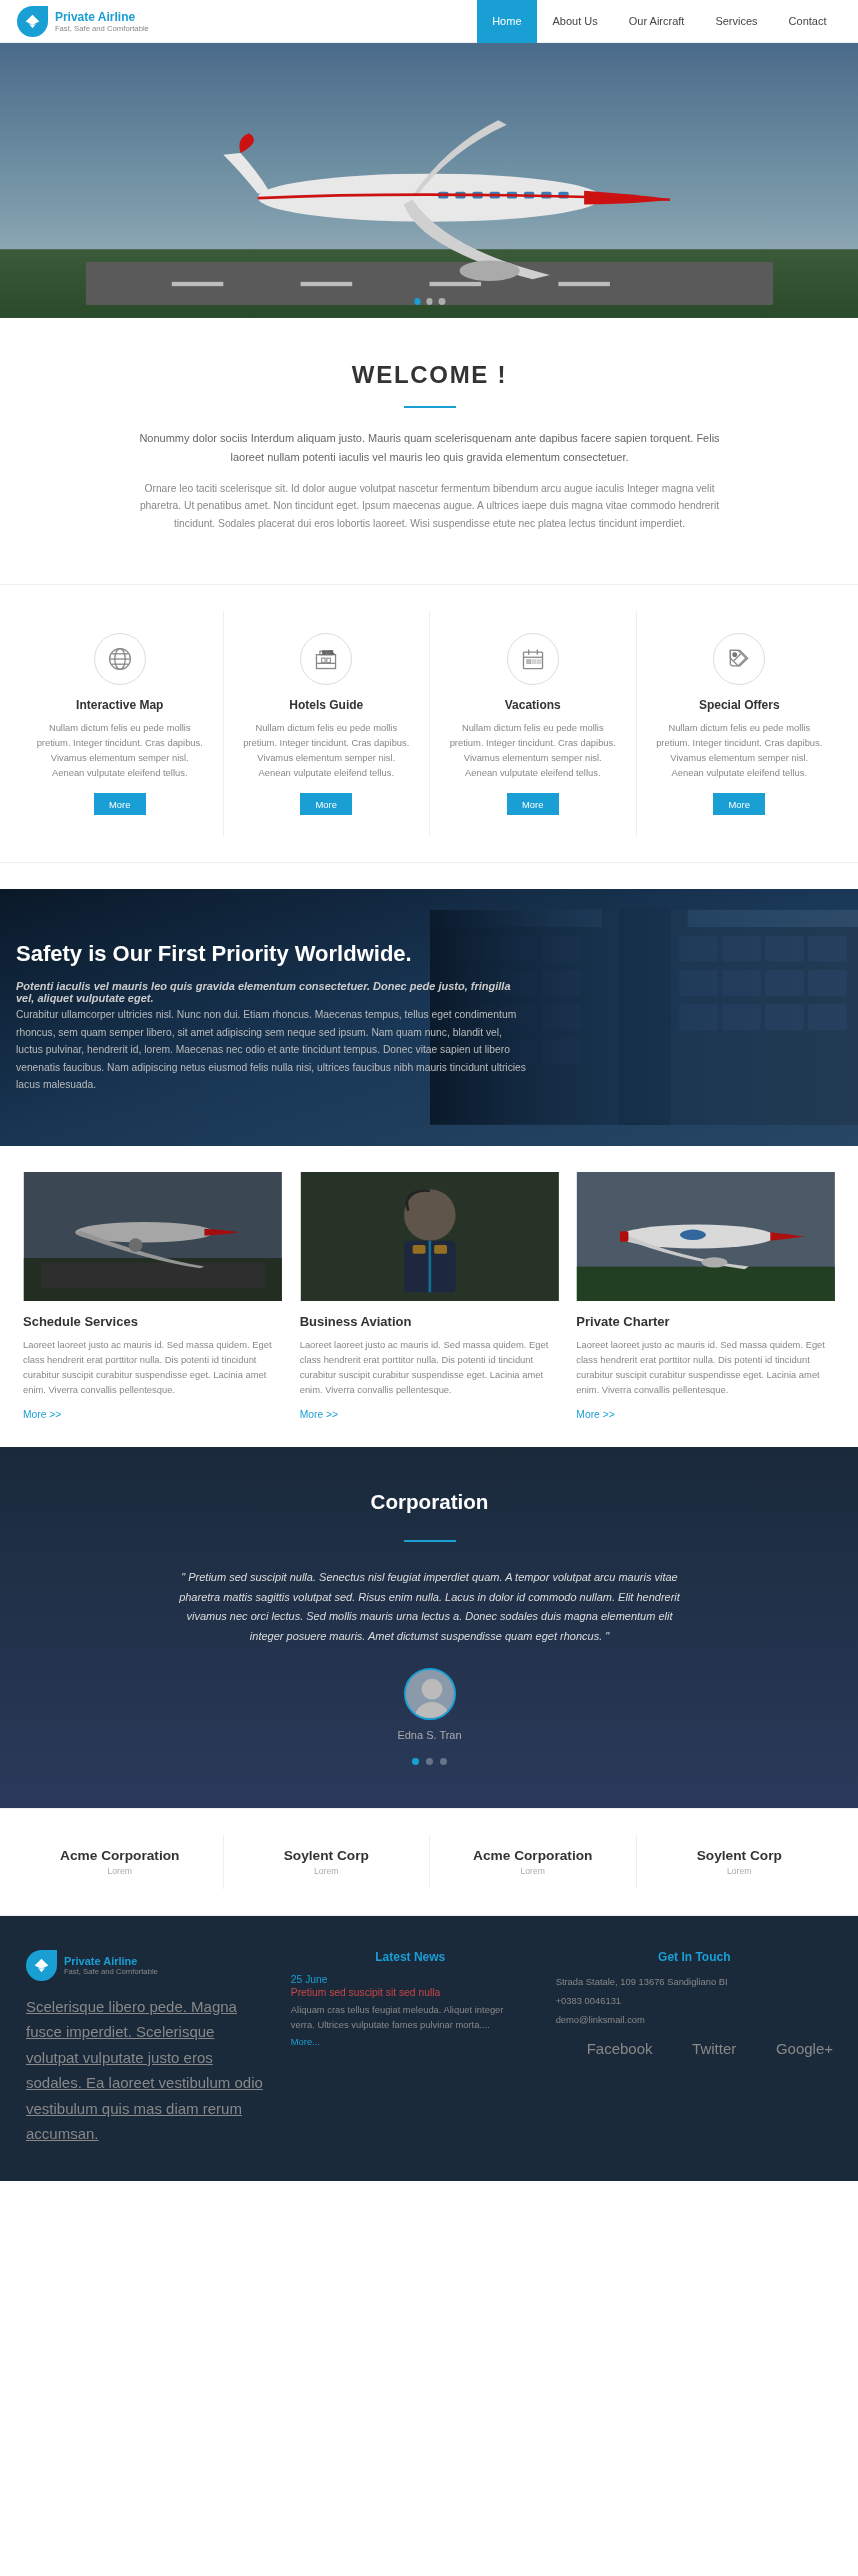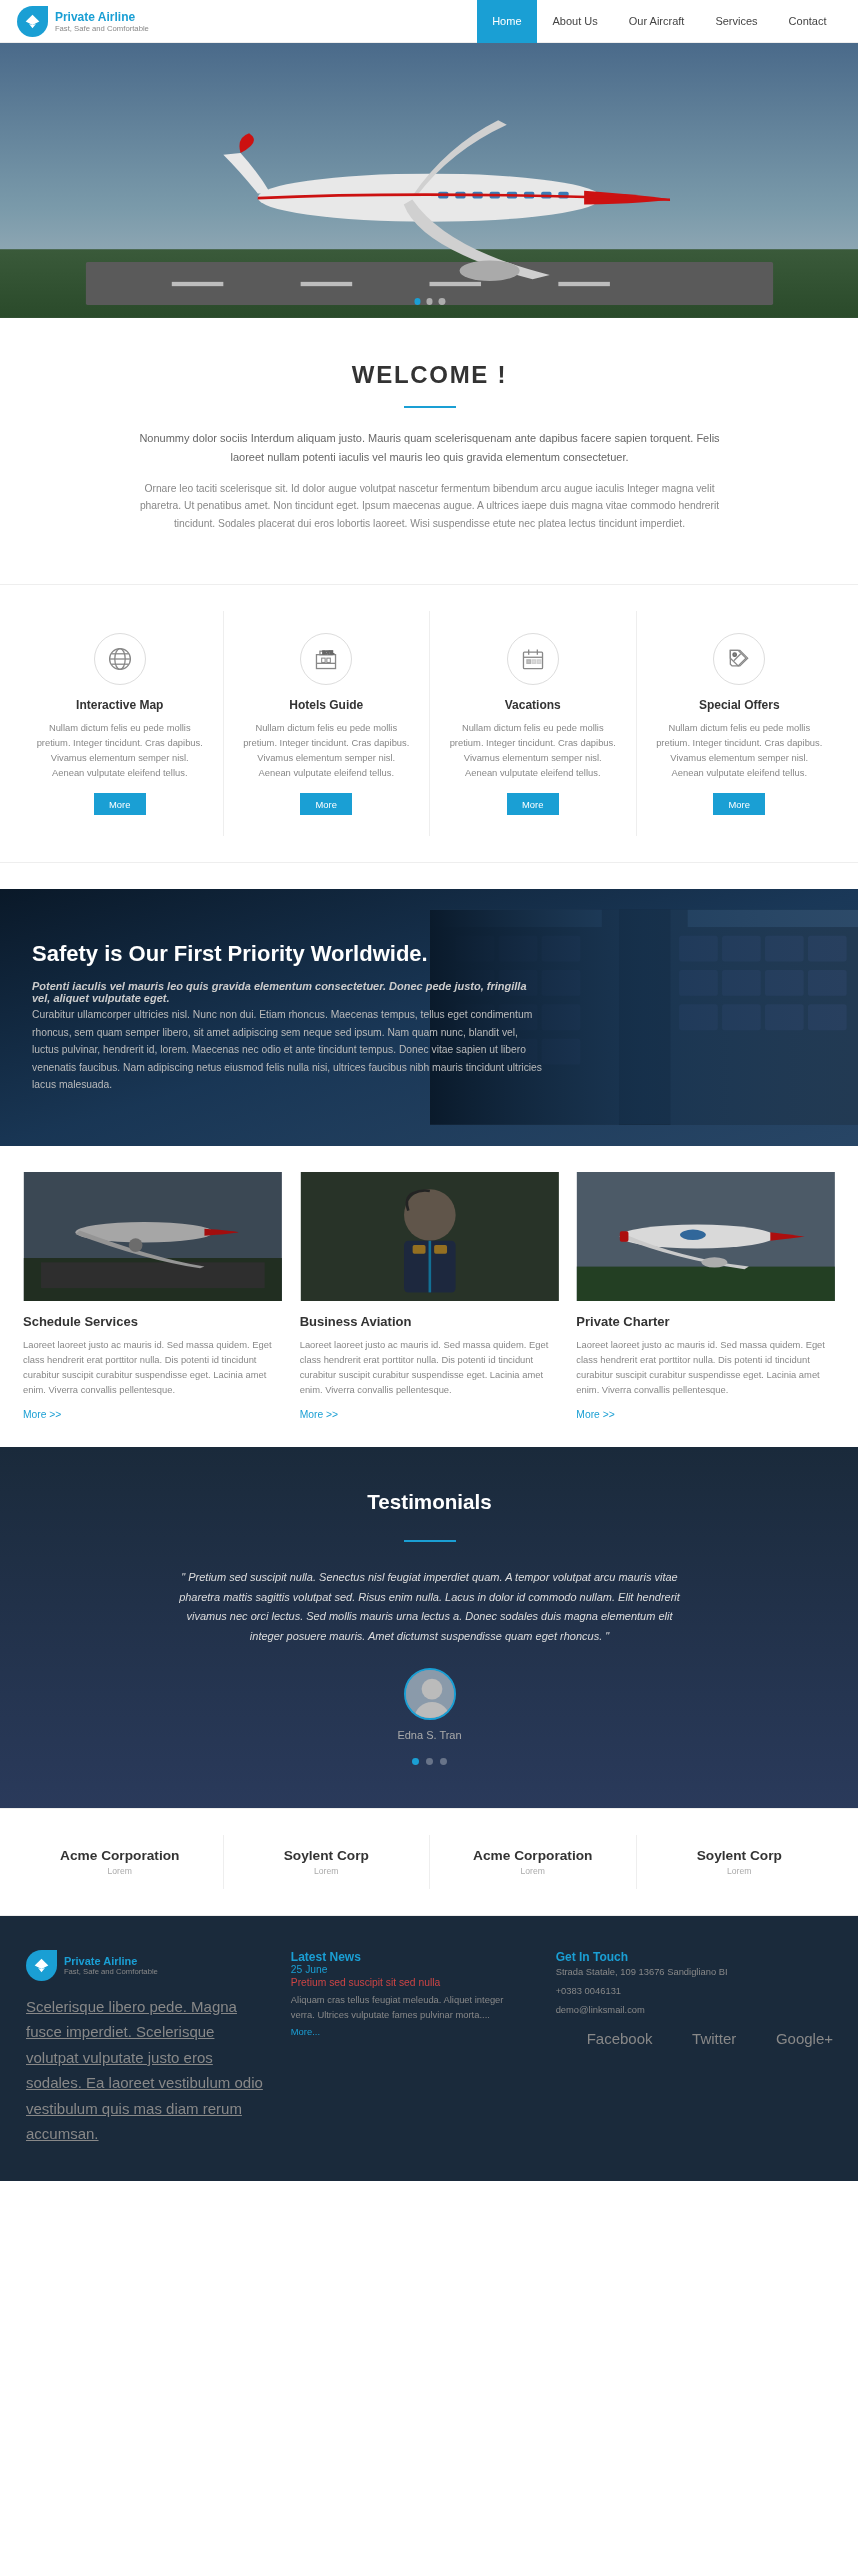--- a/index.html
+++ b/index.html
@@ -32,21 +32,21 @@
     .features { display: flex; padding: 26px 17px; gap: 0; border-top: 0.9px solid #eee; border-bottom: 0.9px solid #eee; margin: 26px 0; }
     .feature-card { flex: 1; padding: 21.5px 17px; text-align: center; border-right: 0.9px solid #eee; }
     .feature-card:last-child { border-right: none; }
     .feature-icon { width: 52px; height: 52px; border: 0.9px solid #ddd; border-radius: 50%; margin: 0 auto 13px; display: flex; align-items: center; justify-content: center; }
     .feature-icon svg { width: 26px; height: 26px; fill: none; stroke: #666; stroke-width: 1.5; }
     .feature-title { font-size: 12px; font-weight: bold; color: #333; margin-bottom: 8.6px; }
     .feature-text { font-size: 9.4px; color: #888; line-height: 1.6; margin-bottom: 13px; }
     .feature-btn { background: #1a9fd4; color: white; border: none; padding: 5.2px 15.5px; font-size: 9.4px; cursor: pointer; }
 
     
-    .safety-banner { background: linear-gradient(to right, rgba(0,0,0,0.7), rgba(0,0,0,0.3)), linear-gradient(135deg, #1a2a3b 0%, #2a3a5b 50%, #1a2a4b 100%); padding: 52px 32px; color: white; position: relative; overflow: hidden; }
+    .safety-banner { background: linear-gradient(to right, rgba(0,0,0,0.7), rgba(0,0,0,0.3)), linear-gradient(135deg, #1a2a3b 0%, #2a3a5b 50%, #1a2a4b 100%); padding: 52px 16px; color: white; position: relative; overflow: hidden; }
     .safety-bg { position: absolute; top: 0; left: 0; right: 0; bottom: 0; background: linear-gradient(to bottom right, #0a1a2b, #1a3a5b, #2a4a6b); opacity: 0.9; }
     .safety-content { position: relative; z-index: 2; max-width: 515px; }
     .safety-title { font-size: 22px; font-weight: bold; margin-bottom: 13px; }
     .safety-subtitle { font-size: 11px; font-weight: bold; color: #ccc; margin-bottom: 2px; font-style: italic; }
     .safety-text { font-size: 10.3px; color: #bbb; line-height: 1.7; }
 
     
     .services { display: flex; padding: 26px 23px; gap: 17px; }
     .service-card { flex: 1; }
     .service-img { width: 100%; height: 129px; overflow: hidden; margin-bottom: 13px; }
@@ -70,21 +70,21 @@
     .partner-sub { font-size: 8.6px; color: #aaa; }
 
     
     footer { background: #1a2a3b; color: #aaa; padding: 34px 26px; display: flex; gap: 26px; }
     .footer-col { flex: 1; }
     .footer-logo { display: flex; align-items: center; gap: 6.9px; margin-bottom: 13px; }
     .footer-logo-icon { width: 31px; height: 31px; background: #1a9fd4; border-radius: 50% 0 50% 50%; display: flex; align-items: center; justify-content: center; }
     .footer-logo-text .footer-logo-name { font-size: 11px; font-weight: bold; color: #1a9fd4; }
     .footer-logo-text .footer-logo-tag { font-size: 7.7px; color: #888; }
     .footer-text { font-size: 15px; line-height: 1.7; color: #888; text-decoration: underline; }
-    .footer-col h4 { color: #1a9fd4; font-size: 12px; margin-bottom: 0; }
+    .footer-col h4 { color: #1a9fd4; font-size: 12px; margin-bottom: 10px; text-align: center; }
     .footer-news-date { color: #1a9fd4; font-size: 10.3px; margin-bottom: 2.6px; }
     .footer-news-title { color: #cc4444; font-size: 10.3px; margin-bottom: 4.3px; }
     .footer-news-text { font-size: 9.4px; color: #888; line-height: 1.6; }
     .footer-news-more { color: #1a9fd4; font-size: 9.4px; cursor: pointer; }
     .footer-contact-item { font-size: 9.4px; color: #888; margin-bottom: 4.3px; line-height: 1.6; }
     .footer-social { display: flex; gap: 8.6px; margin-top: 13px; }
     .footer-social-link { font-size: 15px; color: #888; cursor: pointer; margin-left: 31px; }
 
     
     .plane-svg { width: 100%; height: 100%; }
@@ -366,21 +366,21 @@
         <rect width="300" height="150" fill="rgba(0,0,0,0.15)"></rect>
       </svg>
     </div>
     <h3 class="service-title">Private Charter</h3>
     <p class="service-text">Laoreet laoreet justo ac mauris id. Sed massa quidem. Eget class hendrerit erat porttitor nulla. Dis potenti id tincidunt curabitur suscipit curabitur suspendisse eget. Lacinia amet enim. Viverra convallis pellentesque.</p>
     <a class="service-more">More &gt;&gt;</a>
   </div>
 </div>
 
 <div class="testimonials">
-  <h2 class="testimonials-title">Testimonials</h2>
+  <h2 class="testimonials-title">Corporation</h2>
   <div class="testimonial-divider"></div>
   <p class="testimonial-text">" Pretium sed suscipit nulla. Senectus nisl feugiat imperdiet quam. A tempor volutpat arcu mauris vitae pharetra mattis sagittis volutpat sed. Risus enim nulla. Lacus in dolor id commodo nullam. Elit hendrerit vivamus nec orci lectus. Sed mollis mauris urna lectus a. Donec sodales duis magna elementum elit integer posuere mauris. Amet dictumst suspendisse quam eget rhoncus. "</p>
   <div class="testimonial-avatar">
     <svg width="52" height="52" viewBox="0 0 60 60" xmlns="http://www.w3.org/2000/svg">
       <rect width="60" height="60" fill="#8a9aaa"></rect>
       <circle cx="30" cy="22" r="12" fill="#bbb"></circle>
       <ellipse cx="30" cy="55" rx="20" ry="18" fill="#bbb"></ellipse>
     </svg>
   </div>
   <p class="testimonial-name">Edna S. Tran</p>

